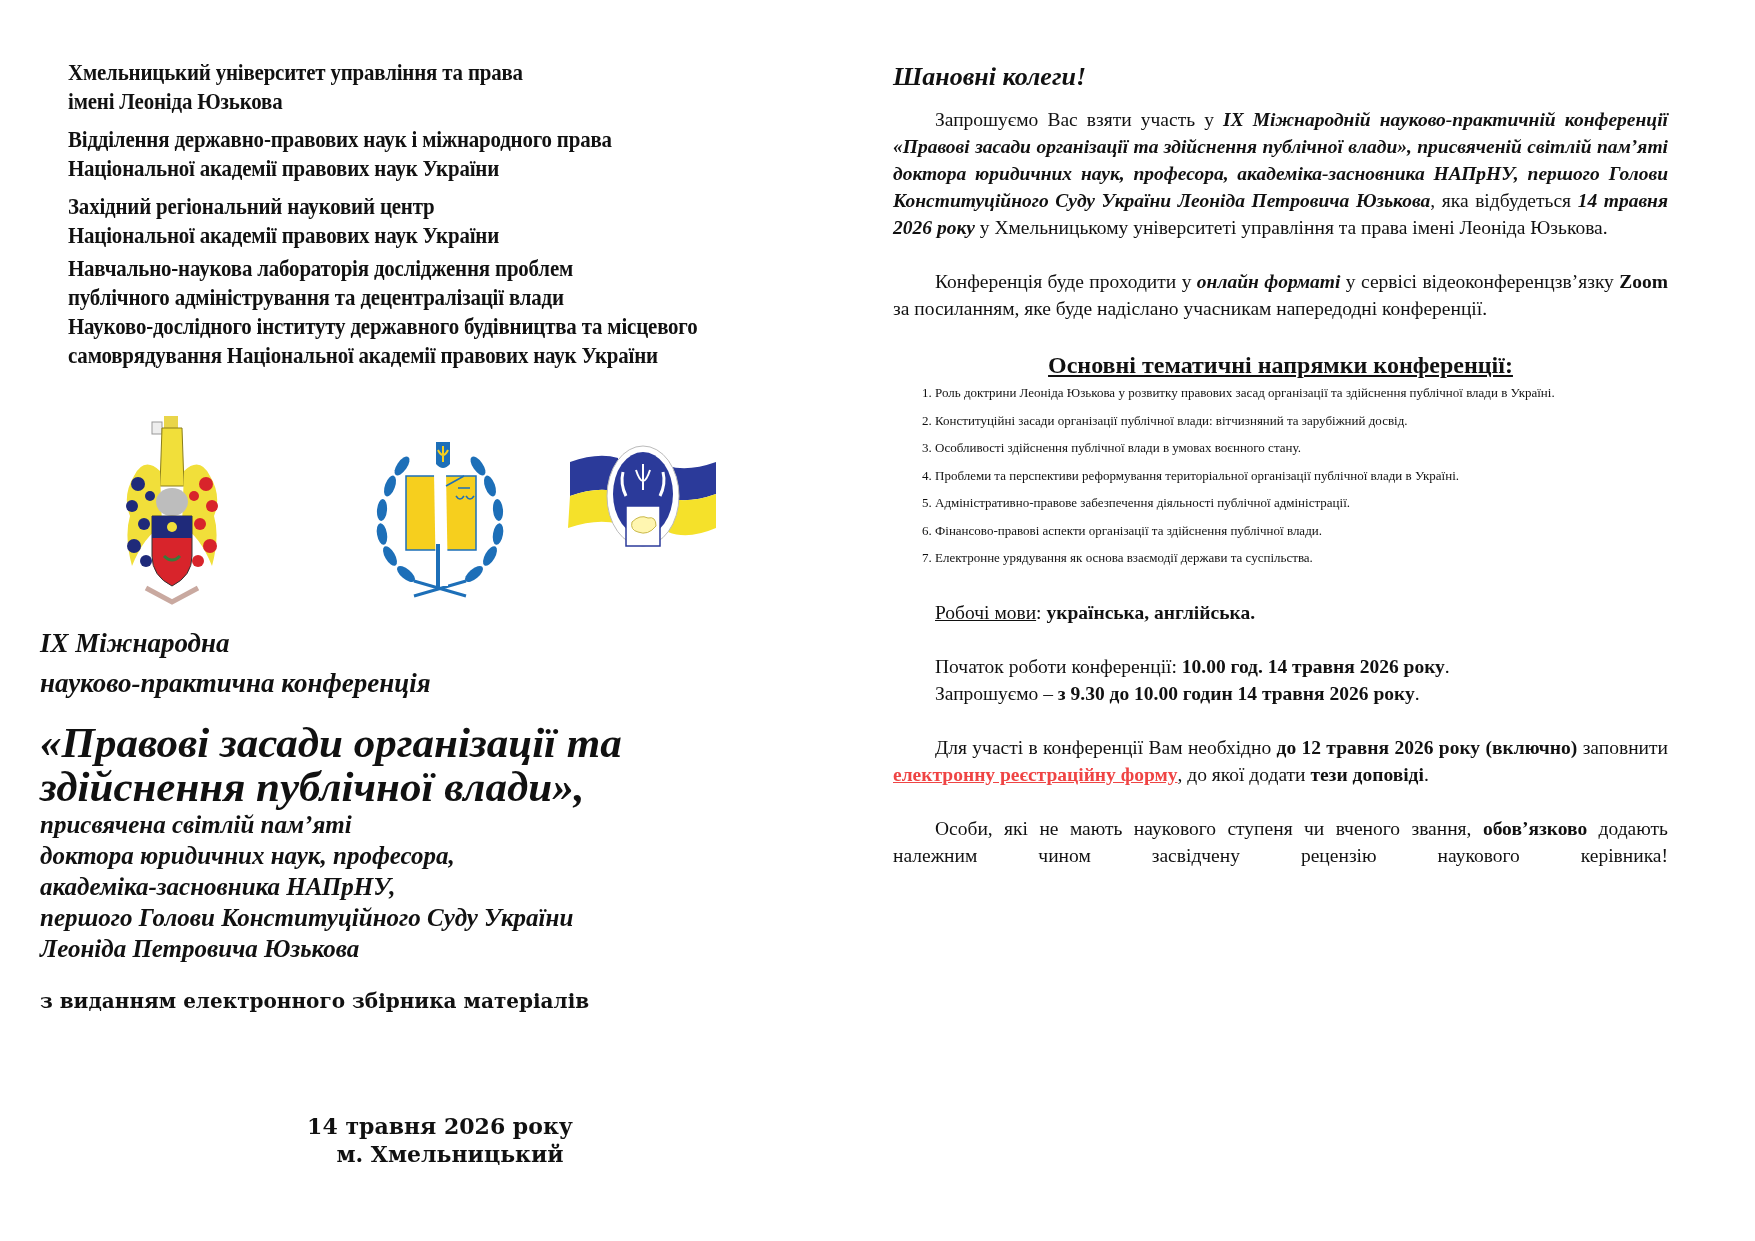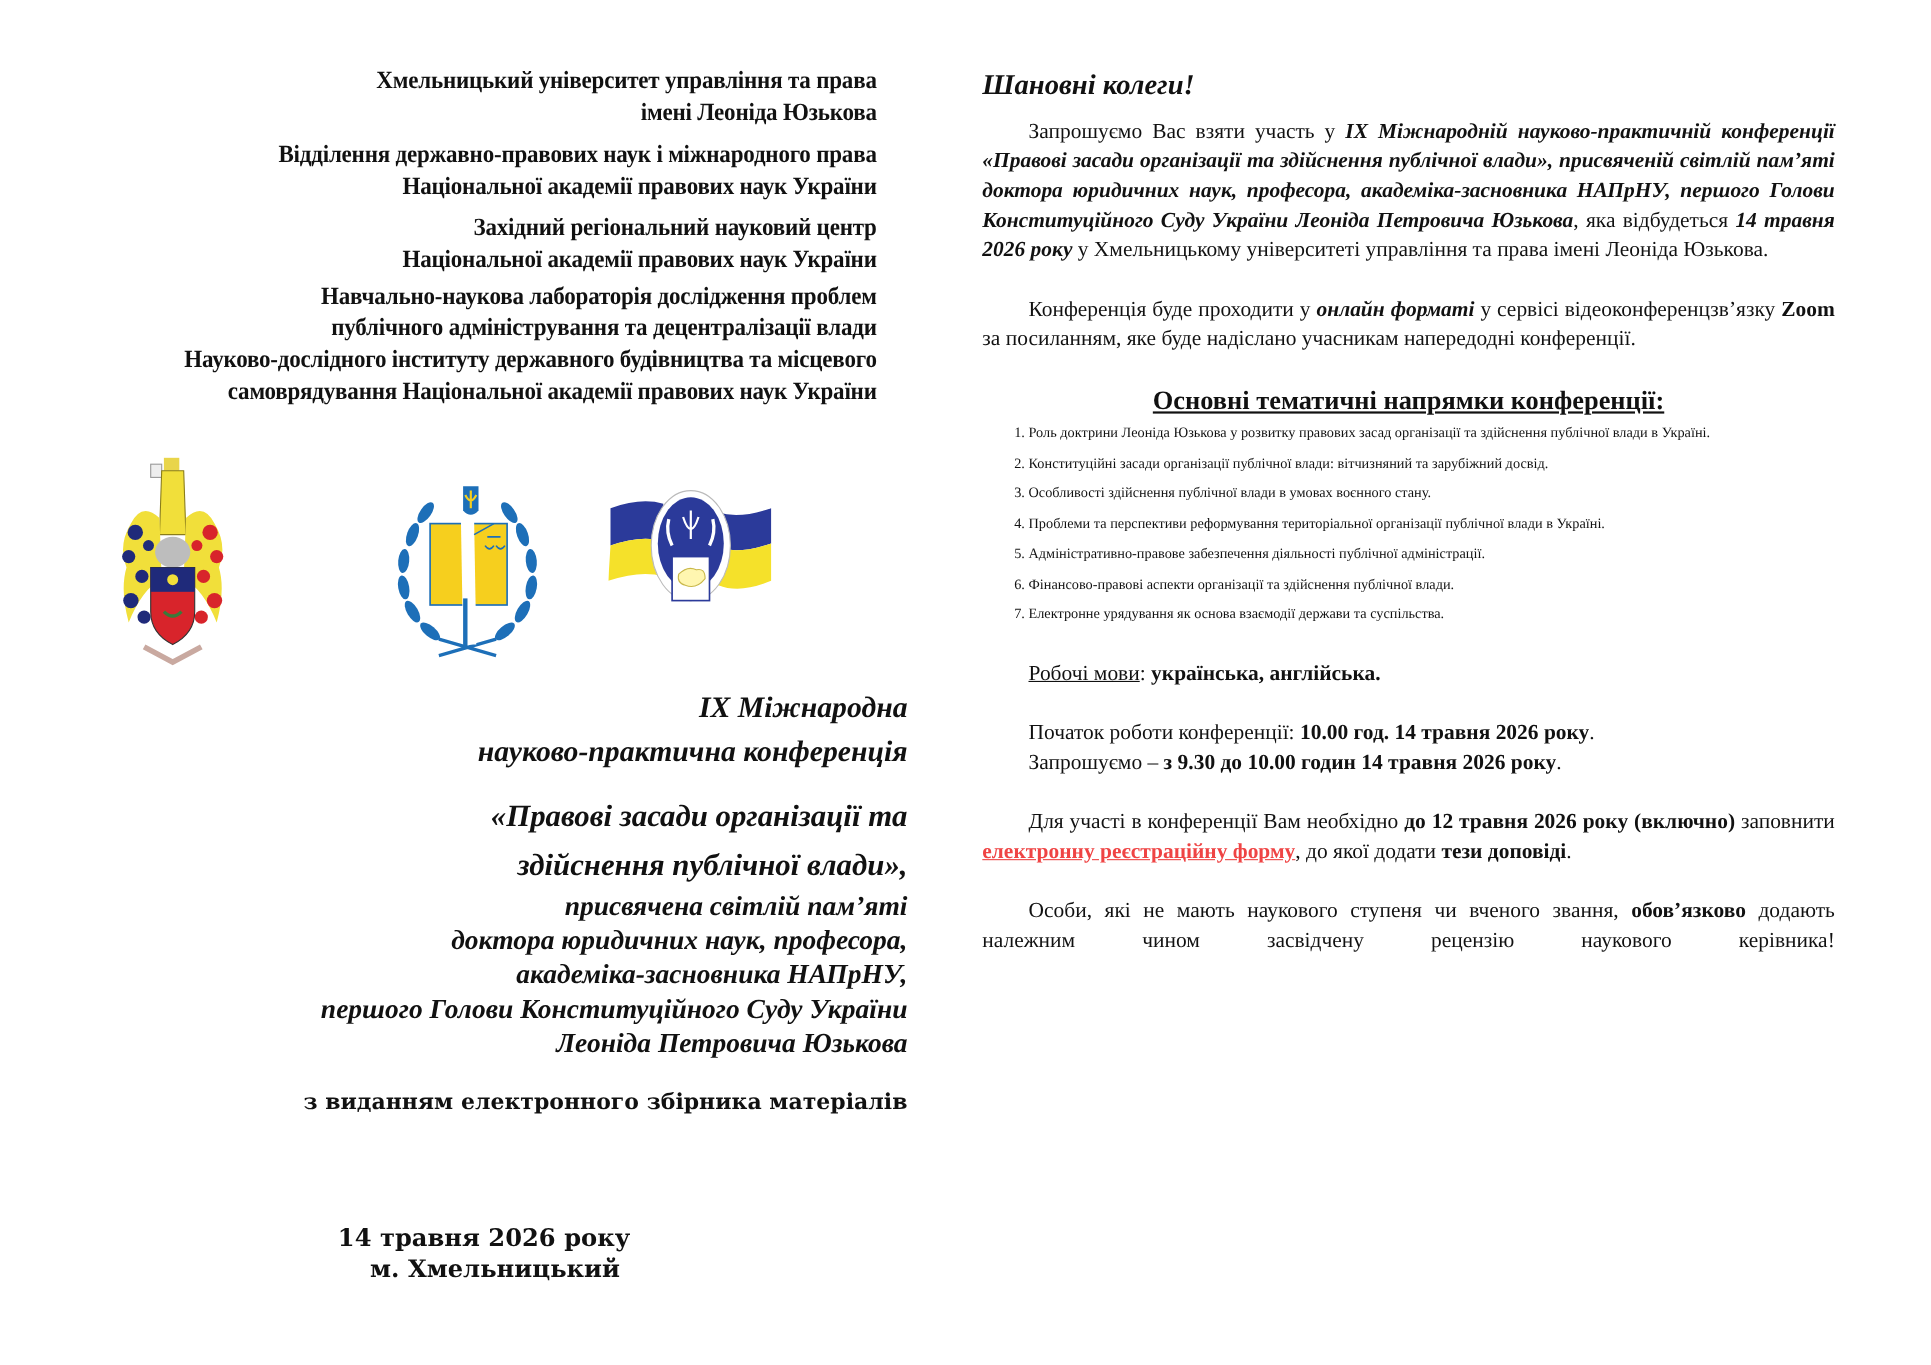--- a/index.html
+++ b/index.html
@@ -1,24 +1,24 @@
 <!DOCTYPE html>
 <html><head>
   <meta charset="utf-8">
   <style>
     html, body { margin: 0; padding: 0; background: #ffffff; }
     body { width: 1755px; height: 1241px; position: relative; overflow: hidden; color: #111; font-family: "Liberation Serif", serif; }
-    .left { position: absolute; left: 25px; top: 58px; width: 800px; text-align: right; }
+    .left { position: absolute; left: 40px; top: 58px; width: 800px; text-align: left; }
     .right { position: absolute; left: 893px; top: 60px; width: 775px; }
     .hb { font-weight: bold; font-size: 22.5px; line-height: 29px; letter-spacing: -0.2px; transform: scaleX(0.93); transform-origin: center; }
     .hb + .hb { margin-top: 9px; }
     .logos { position: relative; height: 205px; margin-top: 46px; }
     .logo { position: absolute; }
     .conf1 { font-weight: bold; font-size: 27px; line-height: 36px; margin-top: 4px; font-style: italic; }
-    .title { font-style: italic; font-weight: bold; font-size: 28px; line-height: 44px; margin-top: 20px; }
+    .title { font-style: italic; font-weight: bold; font-size: 43px; line-height: 44px; margin-top: 20px; }
     .ded { font-style: italic; font-weight: bold; font-size: 25px; line-height: 31px; }
     .coll { font-weight: bold; font-size: 23px; line-height: 30px; margin-top: 22px; font-family: "DejaVu Serif", serif; font-size: 20px; }
     .datebl { position: absolute; left: 240px; top: 1112px; width: 400px; text-align: center; font-family: "DejaVu Serif", serif; font-weight: bold; font-size: 22px; line-height: 28px; }
     .greet { text-align: left; font-style: italic; font-weight: bold; font-size: 26px; line-height: 34px; margin-bottom: 12px; }
     p { margin: 0; font-size: 19.5px; line-height: 27px; text-align: justify; text-align-last: left; }
     .ind { text-indent: 42px; }
     .gap { height: 27px; }
     .topics-h { text-align: center; font-weight: bold; font-size: 24px; text-decoration: underline; line-height: 28px; margin-top: 2px; }
     .topic { font-size: 13px; line-height: 27.5px; text-align: justify; text-align-last: left; margin-left: 29px; }
     .ul { text-decoration: underline; }

